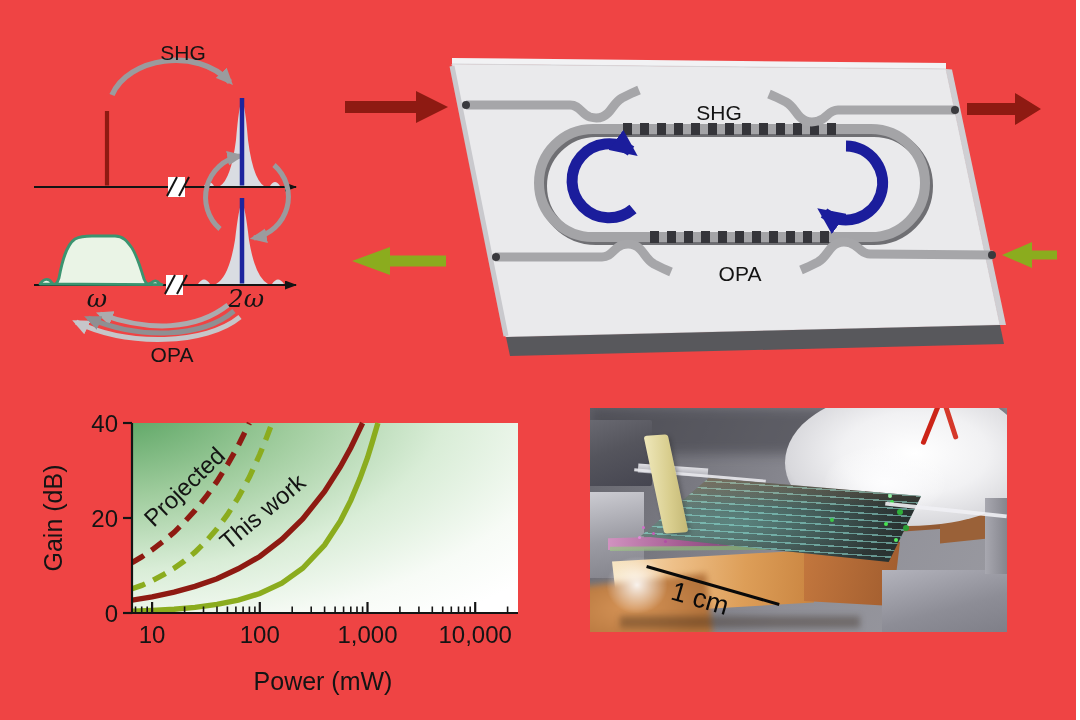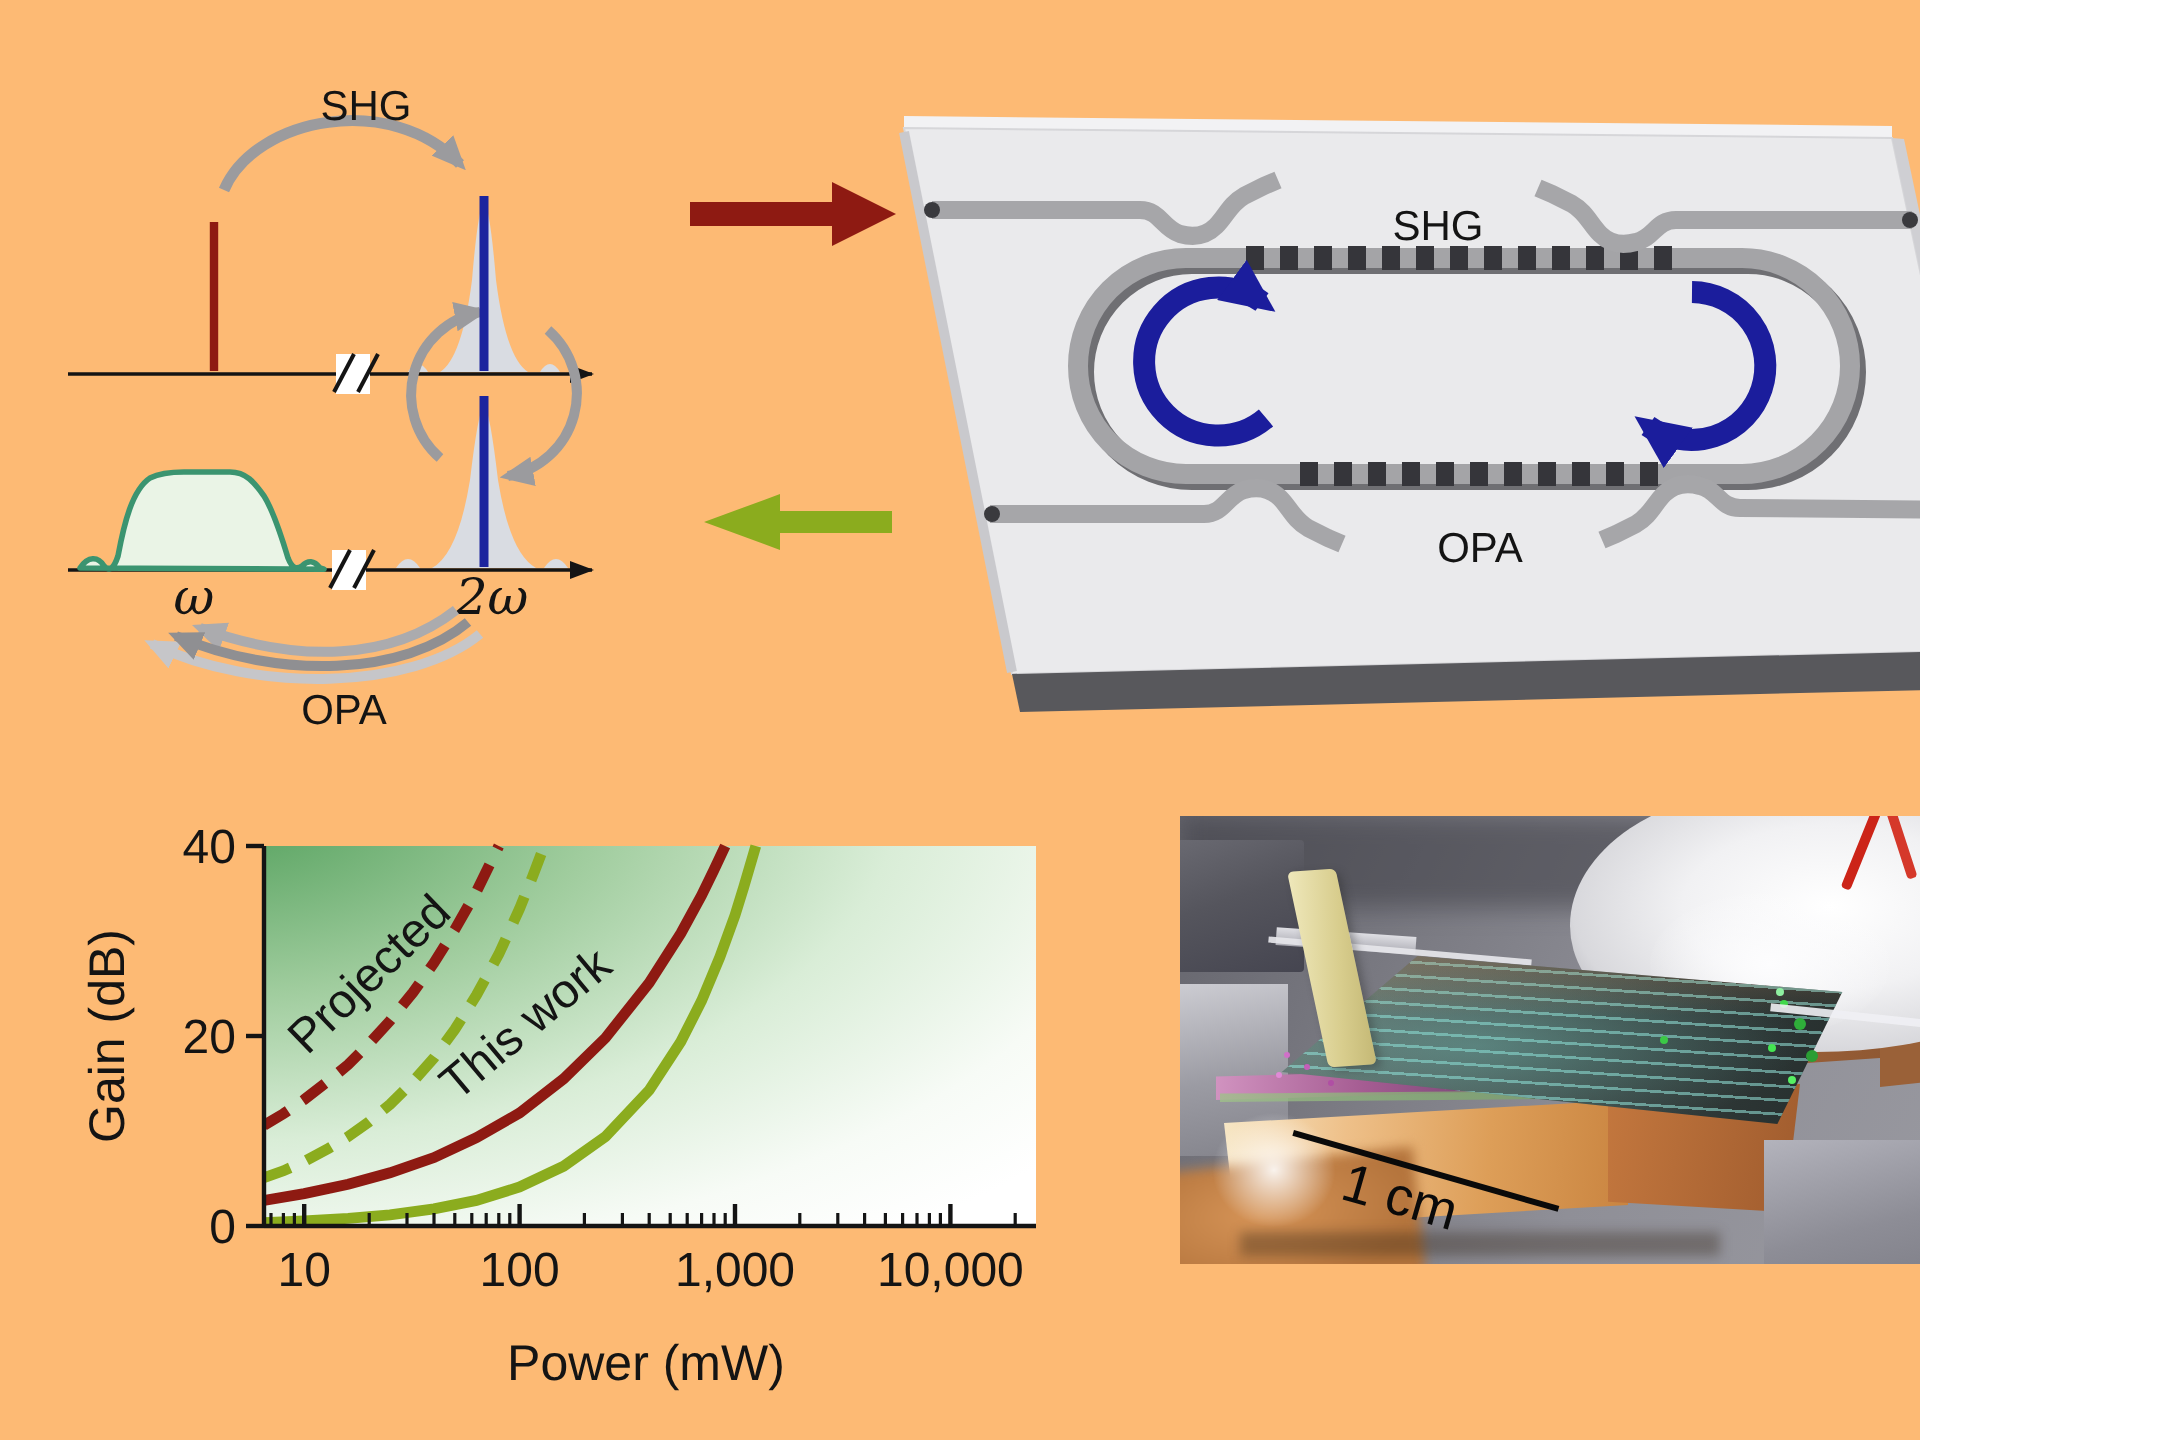--- a/index.html
+++ b/index.html
@@ -1,16 +1,16 @@
 <!DOCTYPE html>
 <html><head>
 <meta charset="utf-8">
 <style>
   html,body{margin:0;padding:0;background:#ffffff;}
-  .fig{position:relative;width:960px;height:720px;background:#fdba74;overflow:hidden;
+  .fig{position:relative;width:1076px;height:720px;background:#ef4444;overflow:hidden;
        font-family:"Liberation Sans", sans-serif;}
   .panel{position:absolute;}
   svg text{fill:#141414;}
   .lbl-sans-21{font-family:"Liberation Sans", sans-serif;font-size:21px;}
   .lbl-serif-it{font-family:"DejaVu Serif", serif;font-style:italic;font-size:25px;}
   .tick-label{font-family:"Liberation Sans", sans-serif;font-size:24px;}
   .axis-title{font-family:"Liberation Sans", sans-serif;font-size:25px;}
   .annot{font-family:"Liberation Sans", sans-serif;font-size:24px;text-anchor:middle;}
   
   .photo{position:absolute;left:590px;top:408px;width:417px;height:224px;overflow:hidden;

